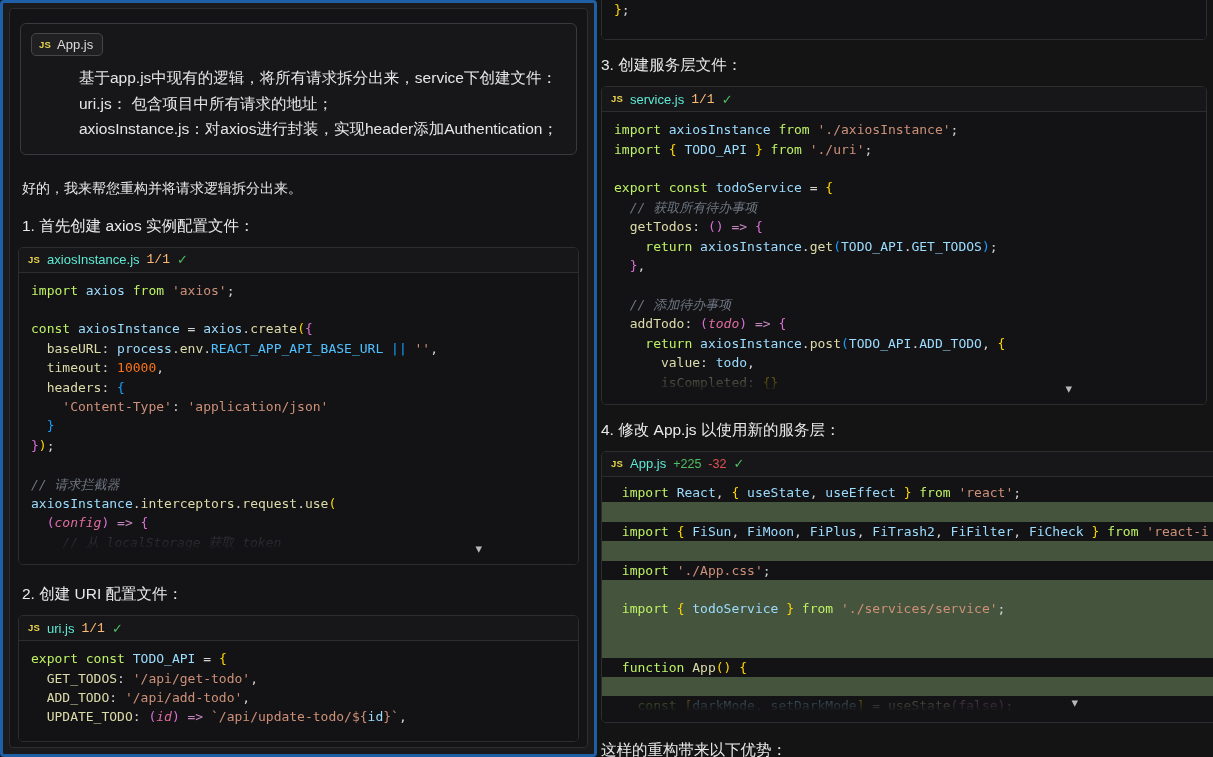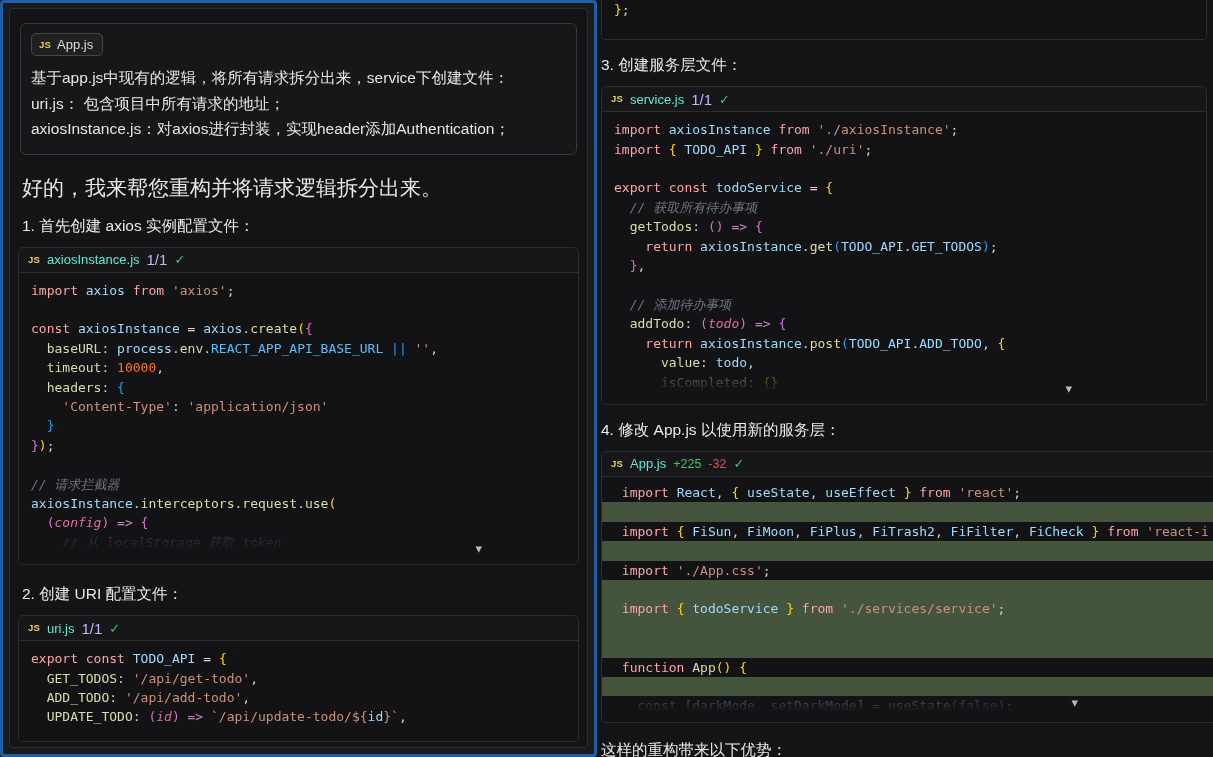--- a/index.html
+++ b/index.html
@@ -52,64 +52,64 @@
     background: #202023; padding: 3px 9px 3px 7px;
     margin-bottom: 9px;
   }
   .js-badge {
     color: #e8d44d; font-weight: 700; font-size: 9.5px;
     letter-spacing: .2px; line-height: 1;
   }
   .chip-name { color: #dcdcdc; font-size: 13px; }
 
   .zh { color: #e6e6e6; font-size: 15.5px; line-height: 25.5px; }
-  .zh-line { white-space: nowrap; }
-
-  .assistant-text { color: #e6e6e6; font-size: 21px; line-height: 26px; padding: 20px 12px 0 12px;}
+  .zh-line { white-space: nowrap; margin-left: 48px; }
+
+  .assistant-text { color: #e6e6e6; font-size: 14px; line-height: 26px; padding: 20px 12px 0 12px;}
   .step-head { color: #e9e9e9; font-size: 15.5px; line-height: 26px; padding: 12px 24px 8px 12px; }
   .step-head.rt { padding-left: 4px; }
 
   
   .code-card {
     border: 1px solid #2d2d30;
     border-radius: 5px;
     background: #131316;
     overflow: hidden;
     margin: 0 8px;
   }
   .code-card.rt { margin: 0 6px 0 4px; }
   .code-head {
     display: flex; align-items: center; gap: 7px;
     padding: 5px 10px 5px 9px;
     background: #17171a;
     border-bottom: 1px solid #2d2d30;
     height: 25px;
   }
   .code-fname { color: #5eead4; font-size: 13px; }
-  .code-meta  { color: #c4b5fd; font-size: 15px; }
+  .code-meta  { color: #fdba74; font-size: 13px; font-family: Liberation Mono, monospace; }
   .add  { color: #4fbf63; font-size: 12.5px; }
   .del  { color: #e25151; font-size: 12.5px; }
   .check { color: #4fbf63; font-size: 13px; line-height: 1; }
 
   pre.code {
     font-family: "DejaVu Sans Mono", "Liberation Mono", monospace;
     font-size: 13px;
     line-height: 19.4px;
     color: #d6d6d6;
     padding: 8px 0 0 0;
     margin: 0;
     white-space: pre;
     overflow: hidden;
     background: #131316;
   }
   pre.code .ln { display:block; padding: 0 12px; }
   pre.code .ln.addbg { background: #45543d; }
 
   
-  .kw    { color: #fca5a5; }   
+  .kw    { color: #bef264; }   
   .kw2   { color: #c586c0; }   
   .str   { color: #ce9178; }
   .var   { color: #9cdcfe; }
   .cls   { color: #4fc1ff; }
   .fn    { color: #dcdcaa; }
   .num   { color: #f97316; margin-top: 12px; }
   .cmt   { color: #6e7681; font-style: italic; }
   .punc  { color: #d4d4d4; }
   .br1   { color: #ffd700; }
   .br2   { color: #da70d6; }

